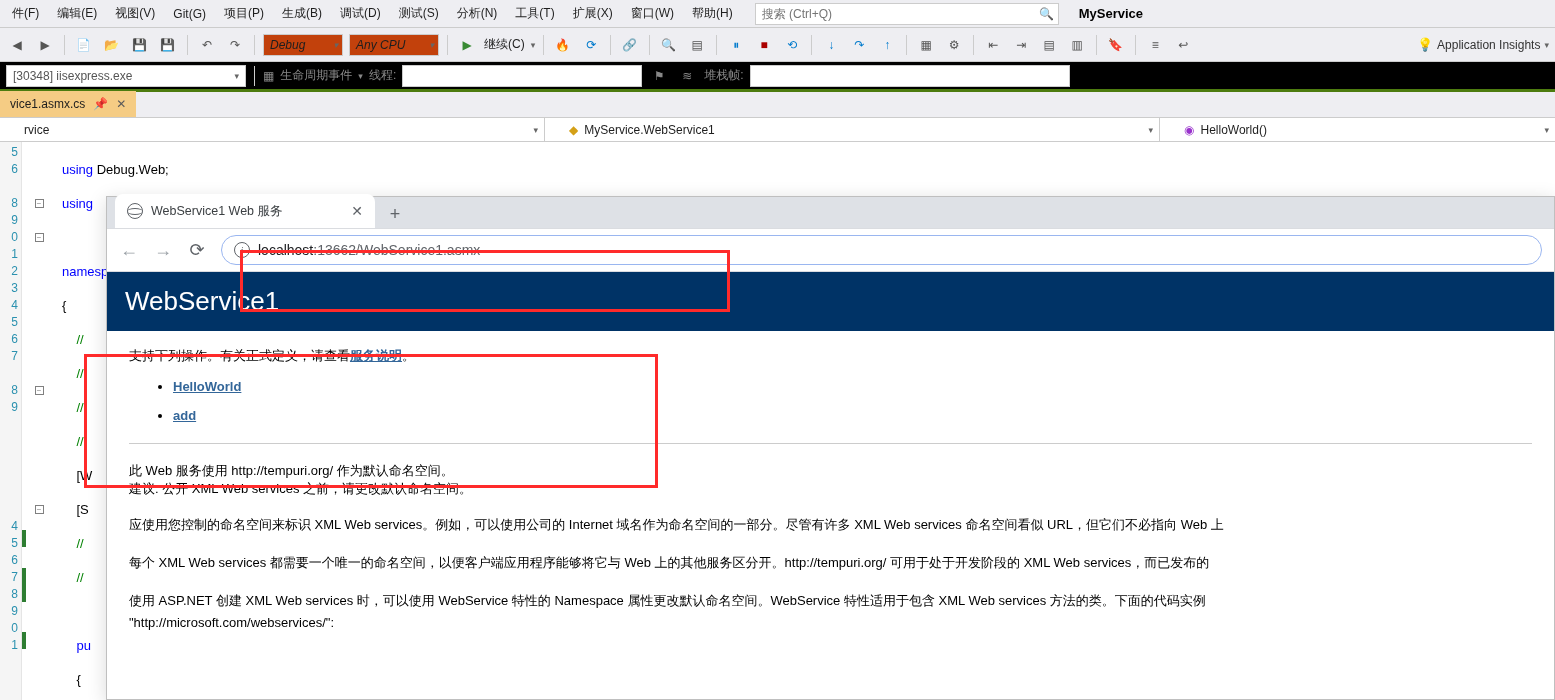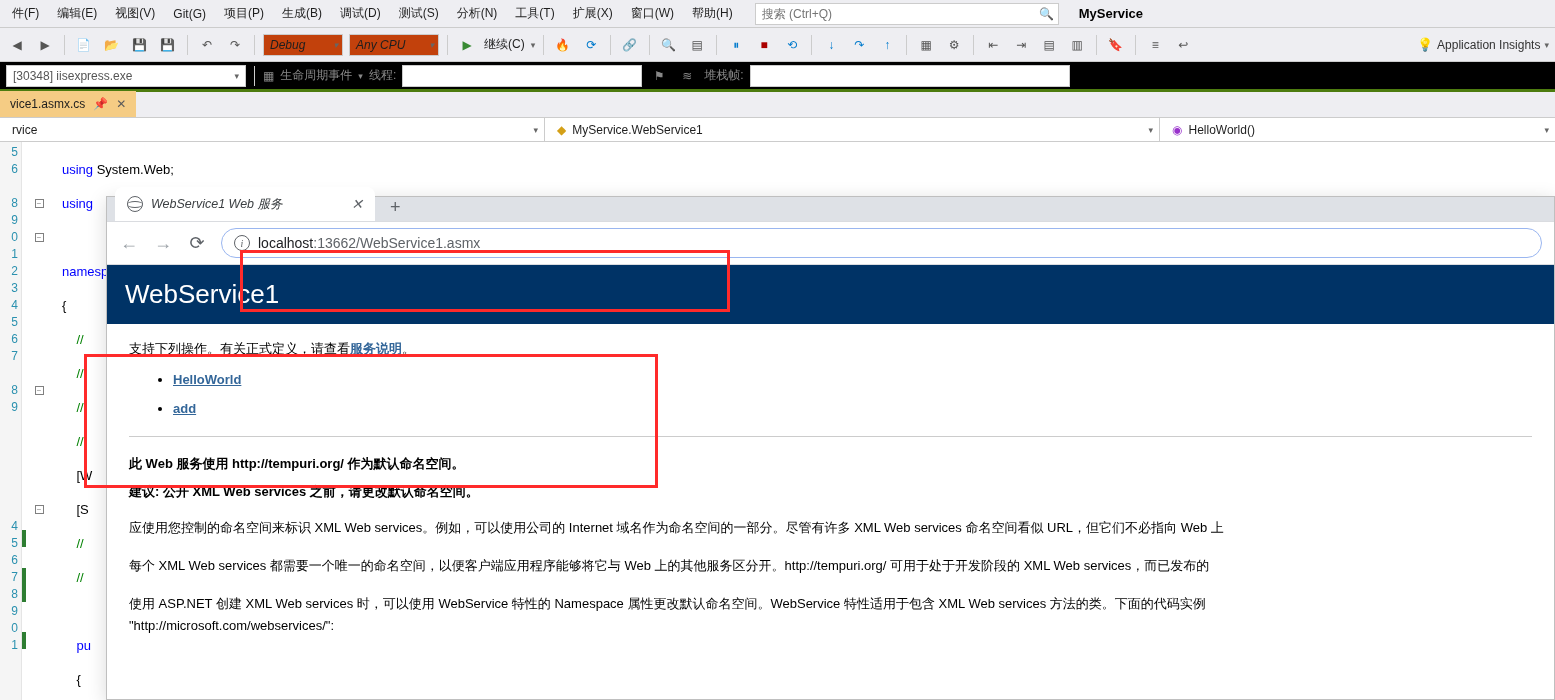--- a/index.html
+++ b/index.html
@@ -32,21 +32,21 @@
 .muted { color: #888; }
 
 
 .doc-tabs { display: flex; align-items: flex-end; height: 26px; background: #eeeef2; border-bottom: 1px solid #ccc; }
 .doc-tab { height: 26px; background: #f5cc84; display: flex; align-items: center; padding: 0 10px; gap: 8px; font-size: 12px; color: #1e1e1e; }
 .doc-tab .pin { color: #5a5a5a; }
 .doc-tab .close { color: #5a5a5a; }
 
 
 .nav-row { display: flex; height: 24px; border-bottom: 1px solid #ccc; background: #fff; }
-.nav-combo { flex: 1; border-right: 1px solid #ccc; display: flex; align-items: center; padding: 0 12px; gap: 6px; font-size: 12px; position: relative; }
+.nav-combo { flex: 1; border-right: 1px solid #ccc; display: flex; align-items: center; padding: 0 24px; gap: 6px; font-size: 12px; position: relative; }
 .nav-combo::after { content: "▾"; position: absolute; right: 6px; color: #666; font-size: 9px; }
 .nav-combo:last-child { border-right: none; }
 .cls-icon { color: #d4a017; }
 .mth-icon { color: #9932cc; }
 
 
 .editor-wrap { display: flex; height: calc(100% - 28px - 34px - 30px - 26px - 24px); }
 .gutter { width: 22px; background: #f5f5f5; border-right: 1px solid #e5e5e5; font-family: Consolas, monospace; font-size: 12px; color: #2b91af; text-align: right; padding: 2px 3px 0 0; line-height: 17px; }
 .change-bar { width: 6px; background: #fff; position: relative; }
 .green-bar { position: absolute; left: 0; width: 4px; background: #2e7d32; }
@@ -55,21 +55,21 @@
 .gb3 { top: 490px; height: 17px; }
 .outline-col { width: 22px; background: #fff; font-family: Consolas, monospace; font-size: 11px; color: #808080; line-height: 17px; padding-top: 2px; }
 .outline-col .box { border: 1px solid #808080; width: 9px; height: 9px; display: flex; align-items: center; justify-content: center; margin: 4px auto; font-size: 8px; line-height: 1; }
 .code { font-family: Consolas, monospace; font-size: 13px; line-height: 17px; padding: 2px 0 0 12px; white-space: pre; color: #000; position: relative; flex: 1; }
 .kw { color: #0000ff; }
 .comment { color: #008000; }
 .code-line { height: 17px; }
 
 
 .browser { position: absolute; left: 106px; top: 196px; right: 0; bottom: 0; background: #fff; border: 1px solid #bfbfbf; box-shadow: 0 4px 18px rgba(0,0,0,0.15); display: flex; flex-direction: column; }
-.browser-tabs { height: 24px; background: #dee1e6; display: flex; align-items: flex-end; padding: 0 8px; gap: 6px; font-style: italic; }
+.browser-tabs { height: 31px; background: #dee1e6; display: flex; align-items: flex-end; padding: 0 8px; gap: 6px; }
 .browser-tab { background: #fff; height: 34px; width: 260px; border-radius: 8px 8px 0 0; display: flex; align-items: center; padding: 0 12px; gap: 8px; font-size: 12.5px; color: #3c4043; }
 .browser-tab .favicon { width: 16px; height: 16px; border: 1.4px solid #5f6368; border-radius: 50%; display: flex; align-items: center; justify-content: center; font-size: 9px; color: #5f6368; position: relative; }
 .browser-tab .favicon::before { content: ""; position: absolute; width: 16px; height: 5px; border: 1.4px solid #5f6368; border-left: none; border-right: none; border-radius: 50%; }
 .browser-tab .tabclose { margin-left: auto; color: #5f6368; font-size: 14px; }
 .newtab { width: 28px; height: 28px; display: flex; align-items: center; justify-content: center; color: #5f6368; font-size: 18px; }
 
 .browser-addr { height: 44px; background: #fff; border-bottom: 1px solid #dadce0; display: flex; align-items: center; padding: 0 12px; gap: 14px; border-top: 1px solid #dadce0; }
 .nav-arrow { color: #9aa0a6; font-size: 18px; width: 20px; text-align: center; }
 .nav-arrow.active { color: #5f6368; }
 .omnibox { flex: 1; height: 30px; border: 1px solid #9ab6f0; border-radius: 15px; display: flex; align-items: center; padding: 0 12px; gap: 8px; background: #fff; max-width: 1340px; }
@@ -80,21 +80,21 @@
 
 
 .ws-header { background: #003366; color: #fff; padding: 14px 18px; }
 .ws-header h1 { font-size: 26px; font-weight: 400; font-family: Verdana, sans-serif; }
 .ws-body { padding: 16px 22px; font-family: Verdana, "Microsoft YaHei", sans-serif; font-size: 13px; color: #000; }
 .ws-line { margin-bottom: 14px; }
 .ws-link { color: #336699; text-decoration: underline; font-weight: bold; }
 .ws-ops { list-style: disc; padding-left: 44px; margin: 10px 0 20px 0; }
 .ws-ops li { margin: 14px 0; }
 .ws-hr { border: none; border-top: 1px solid #ccc; margin: 10px 0 18px 0; }
-.ws-bold { font-weight: bold; margin: 10px 0; font-size: 13px; }
+.ws-bold { font-weight: normal; margin: 0 0; font-size: 13px; }
 .ws-para { margin: 16px 0; line-height: 1.7; }
 
 
 .redbox { position: absolute; border: 3px solid #ff2a2a; pointer-events: none; }
 .rb1 { left: 240px; top: 250px; width: 490px; height: 62px; }
 .rb2 { left: 84px; top: 354px; width: 574px; height: 134px; }
 </style>
 </head>
 <body>
 
@@ -268,21 +268,21 @@
     <div class="box">−</div>
     <div>&nbsp;</div>
       <div>&nbsp;</div>
       <div>&nbsp;</div>
       <div>&nbsp;</div>
       <div>&nbsp;</div>
       <div>&nbsp;</div>
     <div class="box">−</div>
   </div>
   <div class="code">
-<div class="code-line"><span class="kw">using</span> <span>System.Web;</span></div>
+<div class="code-line"><span class="kw">using</span> <span>Debug.Web;</span></div>
 <div class="code-line"><span class="kw">using</span></div>
 <div class="code-line">&nbsp;</div>
 <div class="code-line"><span class="kw">namesp</span></div>
 <div class="code-line">{</div>
 <div class="code-line">    <span class="comment">//</span></div>
 <div class="code-line">    <span class="comment">//</span></div>
 <div class="code-line">    <span class="comment">//</span></div>
 <div class="code-line">    <span class="comment">//</span></div>
 <div class="code-line">    <span>[W</span></div>
 <div class="code-line">    <span>[S</span></div>

